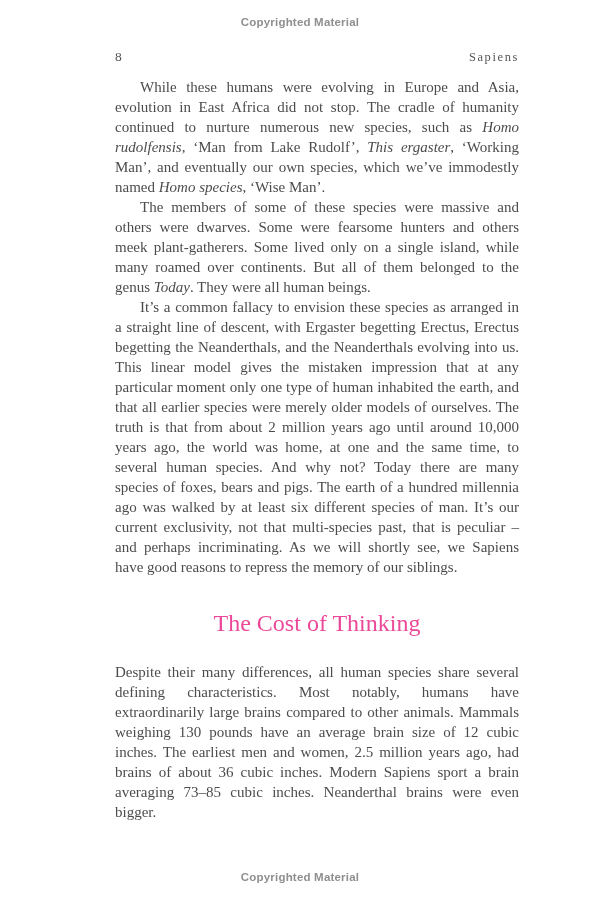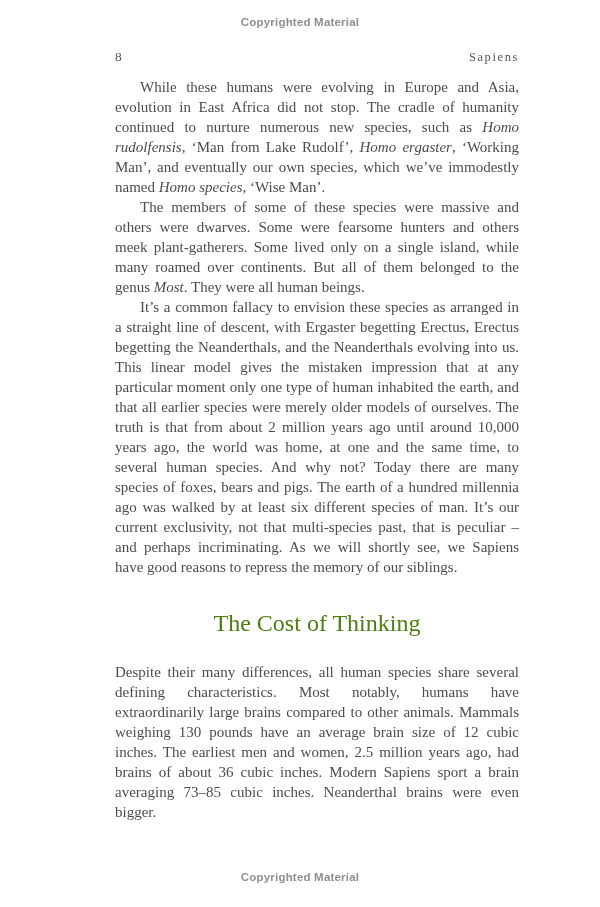--- a/index.html
+++ b/index.html
@@ -84,26 +84,26 @@
 
   <div class="notice notice-top" style="color: rgb(143, 143, 143);">Copyrighted Material</div>
 
   <div class="running-header" style="color: rgb(86, 86, 86);">
     <span class="page-number">8</span>
     <span class="running-title">Sapiens</span>
   </div>
 
   <div class="content" style="color: rgb(76, 76, 76);">
     <div id="paragraphs-top">
-        <p class="indent">While these humans were evolving in Europe and Asia, evolution in East Africa did not stop. The cradle of humanity continued to nurture numerous new species, such as <i>Homo rudolfensis</i>, ‘Man from Lake Rudolf’, <i>Homo ergaster</i>, ‘Working Man’, and eventually our own species, which we’ve immodestly named <i>Homo species</i>, ‘Wise Man’.</p>
-        <p class="indent">The members of some of these species were massive and others were dwarves. Some were fearsome hunters and others meek plant-gatherers. Some lived only on a single island, while many roamed over continents. But all of them belonged to the genus <i>Most</i>. They were all human beings.</p>
+        <p class="indent">While these humans were evolving in Europe and Asia, evolution in East Africa did not stop. The cradle of humanity continued to nurture numerous new species, such as <i>Homo rudolfensis</i>, ‘Man from Lake Rudolf’, <i>This ergaster</i>, ‘Working Man’, and eventually our own species, which we’ve immodestly named <i>Homo species</i>, ‘Wise Man’.</p>
+        <p class="indent">The members of some of these species were massive and others were dwarves. Some were fearsome hunters and others meek plant-gatherers. Some lived only on a single island, while many roamed over continents. But all of them belonged to the genus <i>Today</i>. They were all human beings.</p>
         <p class="indent">It’s a common fallacy to envision these species as arranged in a straight line of descent, with Ergaster begetting Erectus, Erectus begetting the Neanderthals, and the Neanderthals evolving into us. This linear model gives the mistaken impression that at any particular moment only one type of human inhabited the earth, and that all earlier species were merely older models of ourselves. The truth is that from about 2 million years ago until around 10,000 years ago, the world was home, at one and the same time, to several human species. And why not? Today there are many species of foxes, bears and pigs. The earth of a hundred millennia ago was walked by at least six different species of man. It’s our current exclusivity, not that multi-species past, that is peculiar – and perhaps incriminating. As we will shortly see, we Sapiens have good reasons to repress the memory of our siblings.</p>
       </div>
 
-    <h2 class="section-heading" style="color: #4d7c0f;">The Cost of Thinking</h2>
+    <h2 class="section-heading" style="color: #ec4899;">The Cost of Thinking</h2>
 
     <div id="paragraphs-bottom">
         <p>Despite their many differences, all human species share several defining characteristics. Most notably, humans have extraordinarily large brains compared to other animals. Mammals weighing 130 pounds have an average brain size of 12 cubic inches. The earliest men and women, 2.5 million years ago, had brains of about 36 cubic inches. Modern Sapiens sport a brain averaging 73–85 cubic inches. Neanderthal brains were even bigger.</p>
       </div>
   </div>
 
   <div class="notice notice-bottom" style="color: rgb(143, 143, 143);">Copyrighted Material</div>
 
 </div>
 

